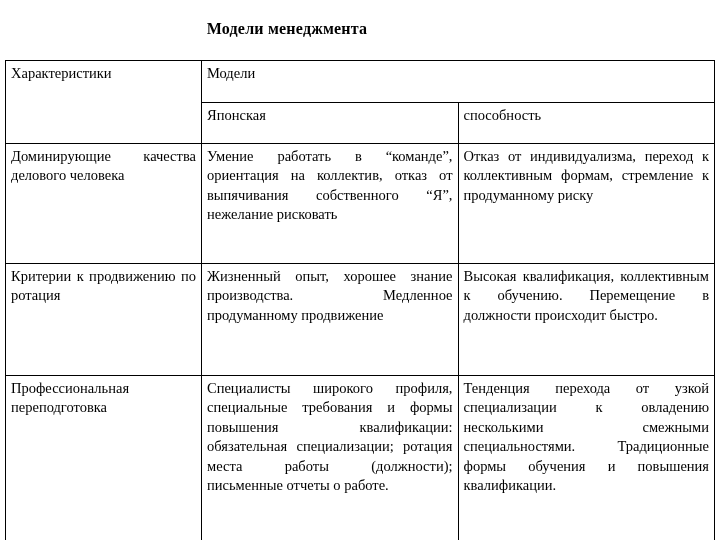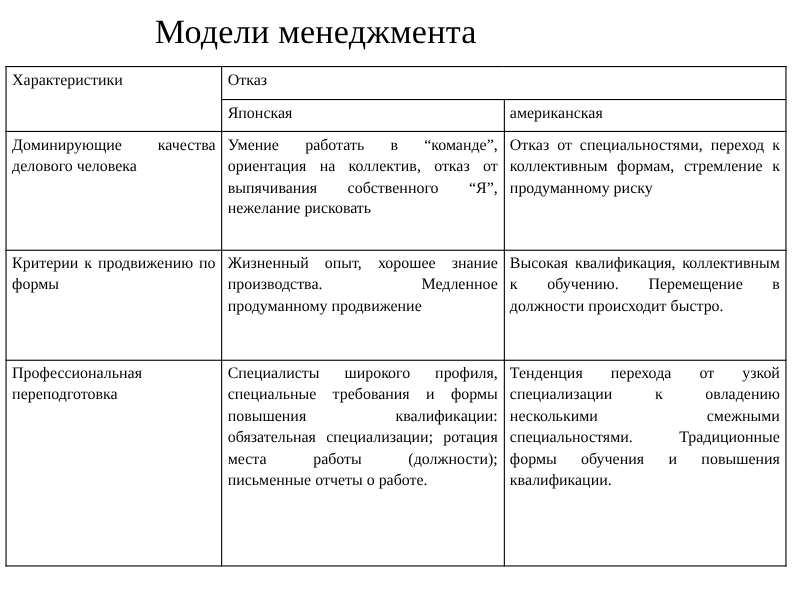--- a/index.html
+++ b/index.html
@@ -19,40 +19,40 @@
     width: 720px;
     height: 540px;
     box-sizing: border-box;
   }
   .title {
     position: absolute;
     left: 0;
     top: 14px;
     width: 574px;
     text-align: center;
-    font-size: 31px;
-    font-weight: normal;
+    font-size: 16px;
+    font-weight: bold;
     letter-spacing: 0.2px;
     line-height: 30px;
   }
   .table-wrap {
     position: absolute;
     left: 5px;
     top: 60px;
     width: 710px;
   }
   table.mgmt {
     border-collapse: collapse;
     width: 710px;
     table-layout: fixed;
   }
   table.mgmt td {
     border: 1px solid #000000;
     vertical-align: top;
-    padding: 3px 5px 0 5px;
+    padding: 3px 5px 12px 5px;
     font-size: 14.5px;
     line-height: 19.4px;
     text-align: justify;
     text-align-last: left;
     hyphens: none;
   }
   td.c1 { width: 185px; }
   td.c2 { width: 278px; margin-left: 10px; }
   td.c3 { width: 247px; }
   td.head-center {
@@ -80,47 +80,47 @@
   <div class="title">Модели менеджмента</div>
 
   <div class="table-wrap">
     <table class="mgmt">
       <tbody>
         <tr class="head-row-1">
           <td class="c1 head-center" rowspan="2">
             <span class="cell-text">Характеристики</span>
           </td>
           <td class="head-center" colspan="2">
-            <span class="cell-text">Отказ</span>
+            <span class="cell-text">Модели</span>
           </td>
         </tr>
         <tr class="head-row-2">
           <td class="c2 head-center">
             <span class="cell-text">Японская</span>
           </td>
           <td class="c3 head-center">
-            <span class="cell-text">американская</span>
+            <span class="cell-text">способность</span>
           </td>
         </tr>
 
         <tr>
           <td class="c1 r1">
             <span class="cell-text">Доминирующие качества делового человека</span>
           </td>
           <td class="c2 r1">
             <span class="cell-text">Умение работать в “команде”, ориентация на коллектив, отказ от выпячивания собственного “Я”, нежелание рисковать</span>
           </td>
           <td class="c3 r1">
-            <span class="cell-text">Отказ от специальностями, переход к коллективным формам, стремление к продуманному риску</span>
+            <span class="cell-text">Отказ от индивидуализма, переход к коллективным формам, стремление к продуманному риску</span>
           </td>
         </tr>
 
         <tr>
           <td class="c1 r2">
-            <span class="cell-text">Критерии к продвижению по формы</span>
+            <span class="cell-text">Критерии к продвижению по ротация</span>
           </td>
           <td class="c2 r2">
             <span class="cell-text">Жизненный опыт, хорошее знание производства. Медленное продуманному продвижение</span>
           </td>
           <td class="c3 r2">
             <span class="cell-text">Высокая квалификация, коллективным к обучению. Перемещение в должности происходит быстро.</span>
           </td>
         </tr>
 
         <tr>

